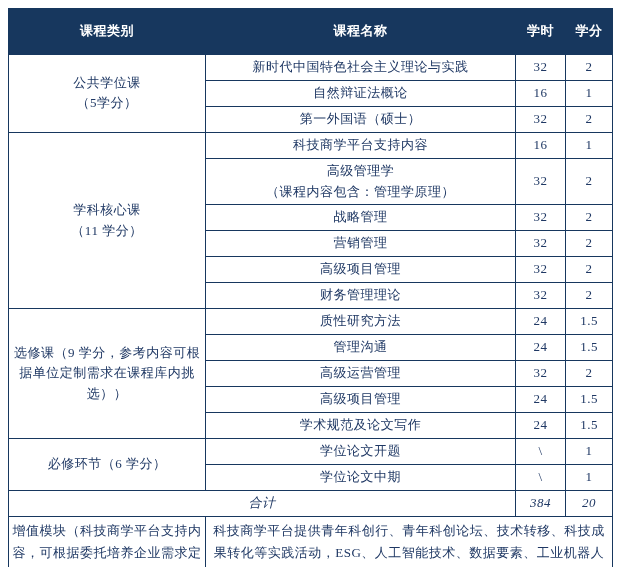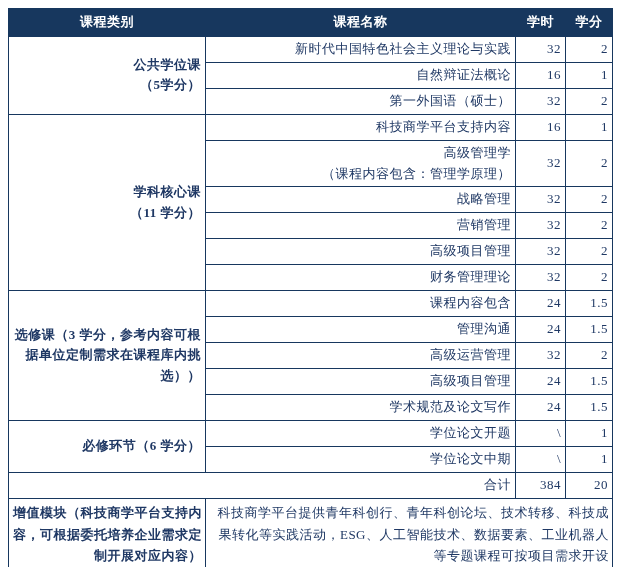--- a/index.html
+++ b/index.html
@@ -31,26 +31,26 @@
     line-height: 1.6;
     white-space: pre-line;
     letter-spacing: 0.5px;
     overflow: hidden;
   }
   table.curriculum th {
     background: #17375E;
     color: #FFFFFF;
     font-weight: bold;
     height: 27px;
-    padding: 3px 2px;
+    padding: 12px 2px;
   }
-  table.curriculum td { height: 26px; text-align: right; }
+  table.curriculum td { height: 26px; }
   td.num { letter-spacing: 0; font-size: 14px; }
-  td.category { letter-spacing: 1px; font-weight: bold; }
-  tr.total-row td { height: 25px; }
+  td.category { letter-spacing: 1px; }
+  tr.total-row td { height: 25px; font-style: italic; }
   tr.footer-row td { line-height: 1.65; padding: 3px 3px; }
 </style>
 </head>
 <body>
 
 <div class="page">
   <table class="curriculum">
     <colgroup>
       <col style="width:197px">
       <col style="width:310px">
@@ -110,22 +110,22 @@
           <td>高级项目管理</td>
           <td class="num">32</td>
           <td class="num">2</td>
         </tr>
         <tr>
           <td>财务管理理论</td>
           <td class="num">32</td>
           <td class="num">2</td>
         </tr>
         <tr>
-          <td rowspan="5" class="category">选修课（3 学分，参考内容可根据单位定制需求在课程库内挑选））</td>
-          <td>课程内容包含</td>
+          <td rowspan="5" class="category">选修课（9 学分，参考内容可根据单位定制需求在课程库内挑选））</td>
+          <td>质性研究方法</td>
           <td class="num">24</td>
           <td class="num">1.5</td>
         </tr>
         <tr>
           <td>管理沟通</td>
           <td class="num">24</td>
           <td class="num">1.5</td>
         </tr>
         <tr>
           <td>高级运营管理</td>

